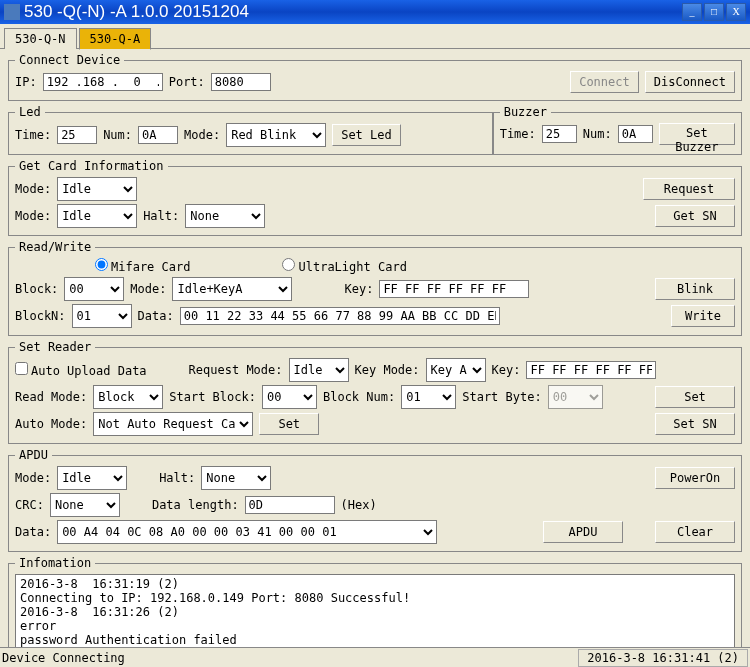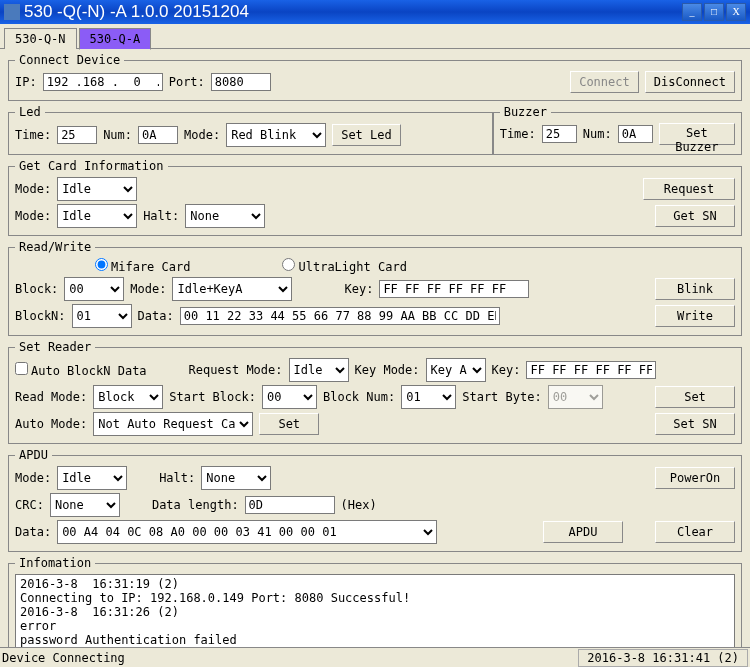--- a/index.html
+++ b/index.html
@@ -3,21 +3,21 @@
 <meta charset="utf-8">
 <style>
 * { box-sizing: border-box; margin: 0; padding: 0; }
 body { font-family: "SimSun", "宋体", monospace; font-size: 12px; background: #ece9d8; overflow: hidden; }
 .titlebar { background: linear-gradient(to bottom, #1962e6 0%, #0a44c3 50%, #1962e6 100%); height: 24px; display: flex; align-items: center; padding: 0 4px; color: white; }
 .titlebar .icon { width: 16px; height: 16px; background: #4a7abc; margin-right: 4px; }
 .titlebar .title { flex: 1; font-family: Tahoma, sans-serif; font-size: 17px; }
 .titlebar .winbtn { width: 20px; height: 18px; background: linear-gradient(to bottom, #4a8ae6, #1a5ac6); border: 1px solid #2a5aaa; margin-left: 2px; text-align: center; color: white; font-family: Tahoma; font-size: 10px; line-height: 16px; cursor: pointer; }
 .tabs { display: flex; padding: 4px 4px 0 4px; background: #ece9d8; }
 .tab { padding: 3px 10px; border: 1px solid #888; border-bottom: none; background: #ece9d8; margin-right: 2px; position: relative; cursor: pointer; }
-.tab.active { background: #8b5cf6; border-bottom: 1px solid #ece9d8; margin-bottom: -1px; z-index: 2; }
+.tab.active { background: #eab308; border-bottom: 1px solid #ece9d8; margin-bottom: -1px; z-index: 2; }
 .content { padding: 4px 8px; border-top: 1px solid #888; margin-top: -1px; }
 fieldset { border: 1px solid #888; margin-bottom: 4px; padding: 4px 6px; }
 legend { padding: 0 4px; }
 .row { display: flex; align-items: center; gap: 6px; margin-bottom: 3px; }
 .lbl { white-space: nowrap; }
 input[type="text"] { border: 1px solid #7a7a7a; padding: 1px 3px; font-family: inherit; font-size: 12px; background: #fff; height: 18px; }
 input[type="text"]:disabled { background: #ece9d8; }
 select { border: 1px solid #7a7a7a; font-family: inherit; font-size: 12px; background: #fff; height: 24px; }
 button { background: #ece9d8; border: 1px solid #888; border-top-color: #fff; border-left-color: #fff; padding: 2px 8px; font-family: inherit; font-size: 12px; cursor: pointer; height: 22px; }
 button:disabled { color: #888; }
@@ -122,28 +122,28 @@
     <input type="text" style="width: 150px;" value="FF FF FF FF FF FF">
     <span class="flex1"></span>
     <button style="width:80px">Blink</button>
   </div>
   <div class="row">
     <span class="lbl">BlockN:</span>
     <select style="width:60px"><option>01</option></select>
     <span class="lbl">Data:</span>
     <input type="text" style="width: 320px;" value="00 11 22 33 44 55 66 77 88 99 AA BB CC DD EE FF">
     <span class="flex1"></span>
-    <button style="width:80px">Write</button>
+    <button style="width:64px">Write</button>
   </div>
 </fieldset>
 
 <fieldset>
   <legend>Set Reader</legend>
   <div class="row">
-    <label><input type="checkbox" style=""><span>Auto BlockN Data</span></label>
+    <label><input type="checkbox" style=""><span>Auto Upload Data</span></label>
     <span style="width:30px"></span>
     <span class="lbl">Request Mode:</span>
     <select style="width:60px"><option>Idle</option></select>
     <span class="lbl">Key Mode:</span>
     <select style="width:60px"><option>Key A</option></select>
     <span class="lbl">Key:</span>
     <input type="text" style="width: 130px;" value="FF FF FF FF FF FF">
   </div>
   <div class="row">
     <span class="lbl">Read Mode:</span>

